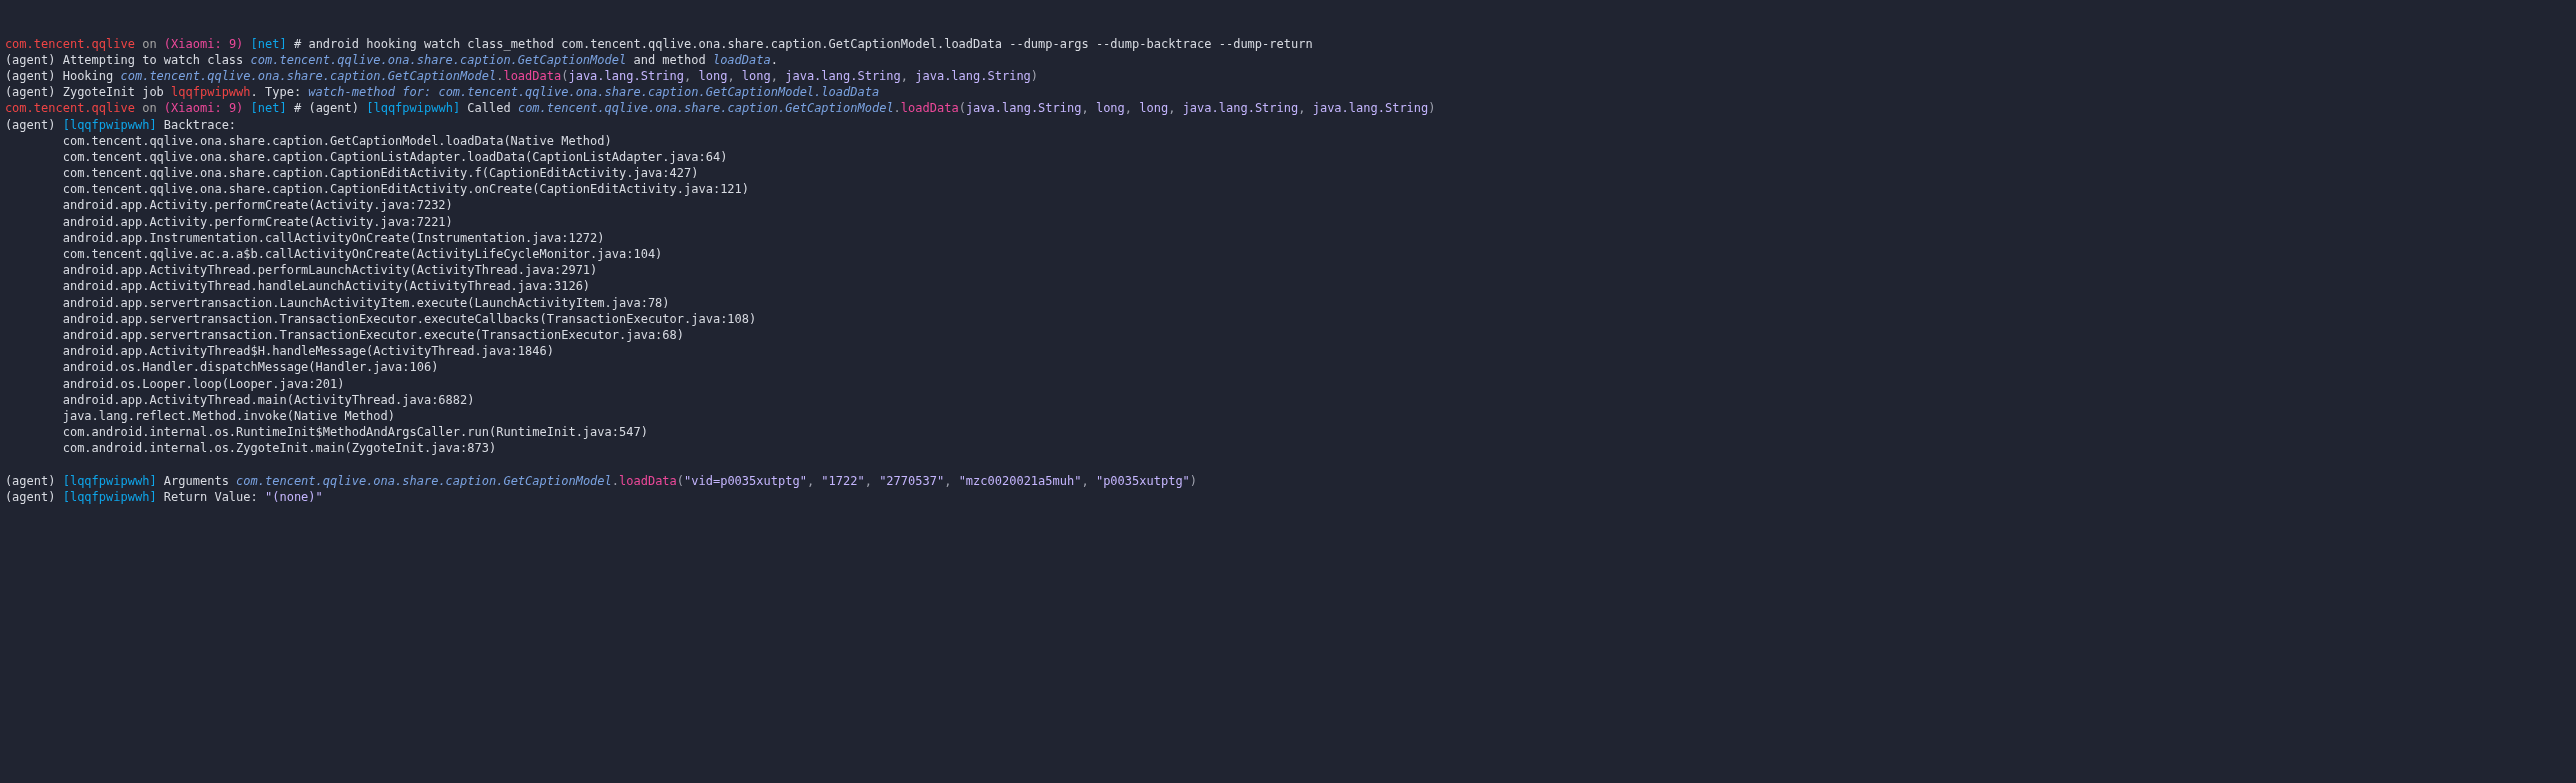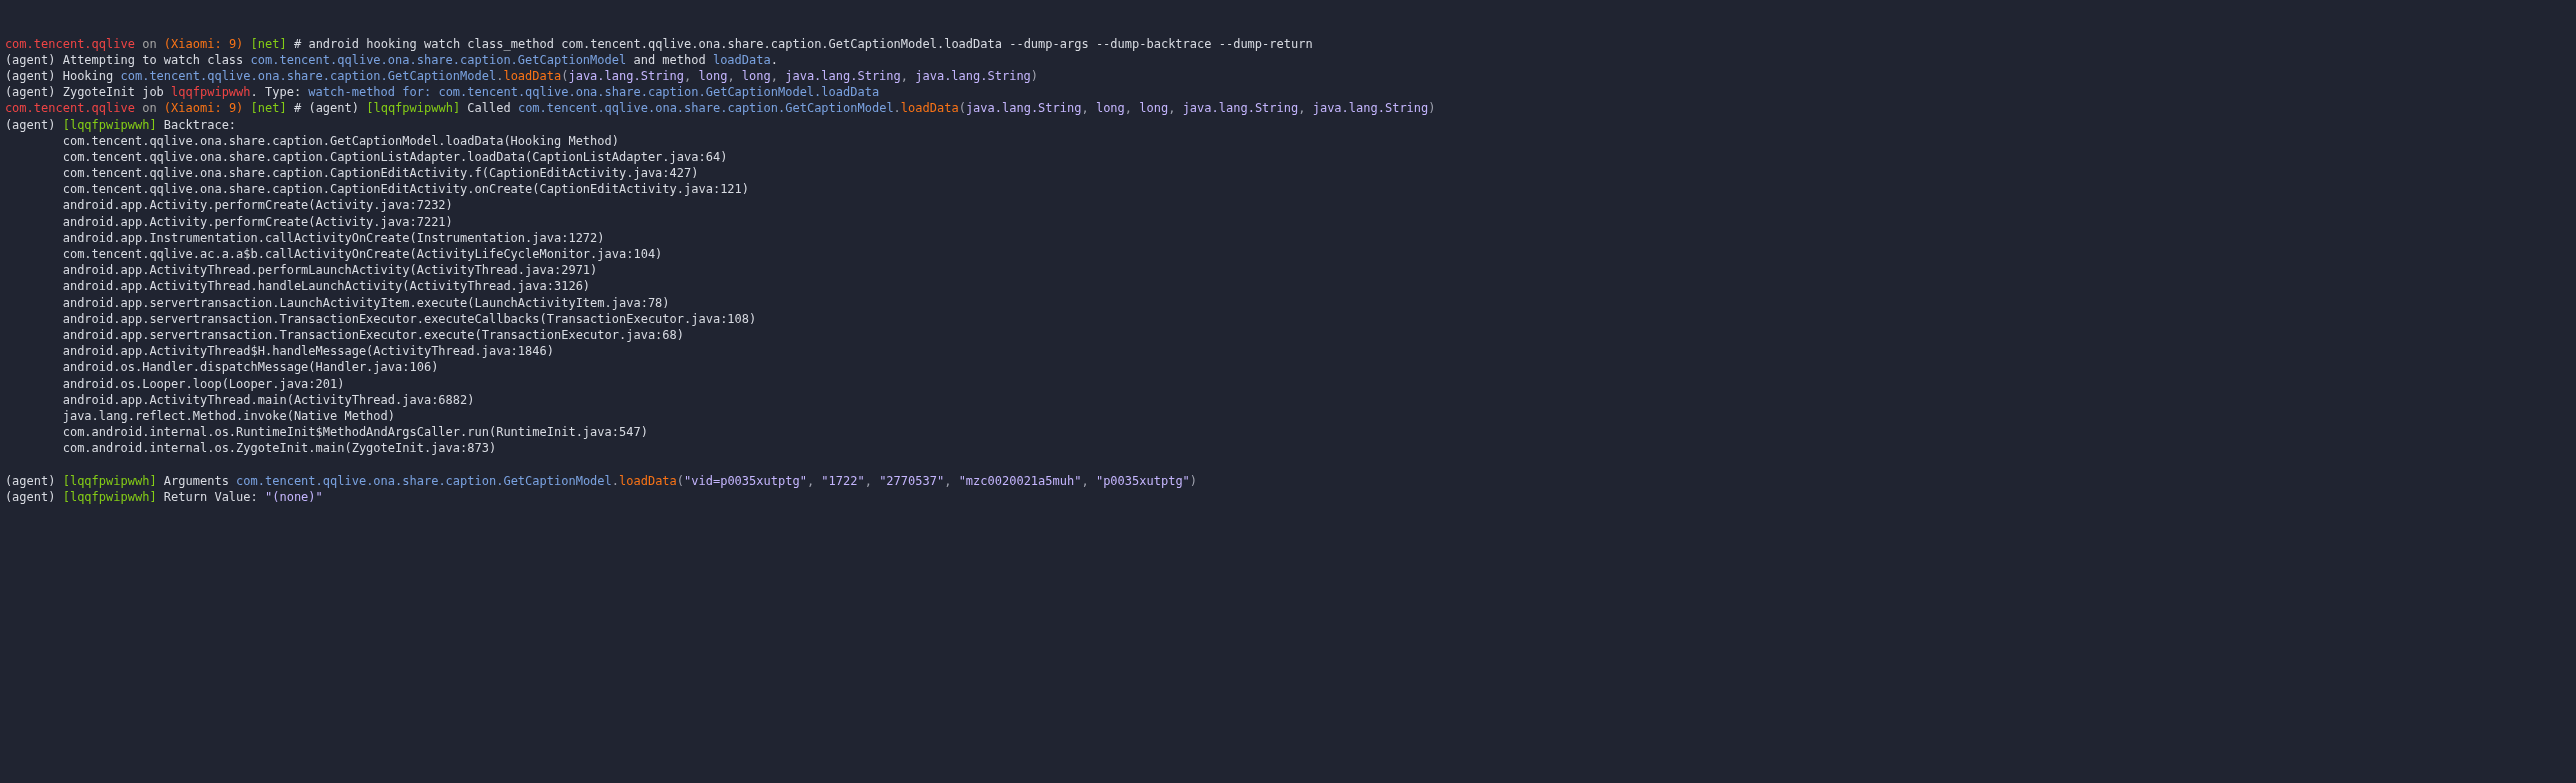--- a/index.html
+++ b/index.html
@@ -8,37 +8,37 @@
     background: #202431;
     color: #c5c8d0;
     font-family: "Menlo", "Consolas", "DejaVu Sans Mono", monospace;
     font-size: 12px;
     line-height: 1.35;
     white-space: pre;
     overflow-x: auto;
   }
   .cyan    { color: #ef4444; }
   .green   { color: #a3a3a3; }
-  .yellow  { color: #f97316; }
-  .gray    { color: #84cc16; }
+  .yellow  { color: #ec4899; }
+  .gray    { color: #0ea5e9; }
   .white   { color: #d8dbe2; }
-  .blue    { color: #7aa2e0; }
+  .blue    { color: #7aa2e0; font-style: italic; }
   .red     { color: #c4b5fd; }
   .dimpunc { color: #9ea1ad; }
 </style>
 </head>
 <body>
 
 <div><span><span class="cyan">com.tencent.qqlive</span> <span class="green">on</span> <span class="yellow">(Xiaomi: 9)</span> <span class="gray">[net]</span> <span class="white">#</span> <span class="white">android hooking watch class_method com.tencent.qqlive.ona.share.caption.GetCaptionModel.loadData --dump-args --dump-backtrace --dump-return</span></span>
 <span><span class="white">(agent) </span><span class="white">Attempting to watch class </span><span class="blue">com.tencent.qqlive.ona.share.caption.GetCaptionModel</span><span class="white"> and method </span><span class="blue">loadData</span><span class="white">.</span></span>
 <span><span class="white">(agent) </span><span class="white">Hooking </span><span class="blue">com.tencent.qqlive.ona.share.caption.GetCaptionModel</span><span class="dimpunc">.</span><span class="yellow">loadData</span><span class="dimpunc">(</span><span class="red">java.lang.String</span><span class="dimpunc">, </span><span class="red">long</span><span class="dimpunc">, </span><span class="red">long</span><span class="dimpunc">, </span><span class="red">java.lang.String</span><span class="dimpunc">, </span><span class="red">java.lang.String</span><span class="dimpunc">)</span></span>
 <span><span class="white">(agent) </span><span class="white">ZygoteInit job </span><span class="cyan">lqqfpwipwwh</span><span class="white">. Type: </span><span class="blue">watch-method</span><span class="blue"> for: </span><span class="blue">com.tencent.qqlive.ona.share.caption.GetCaptionModel.loadData</span></span>
 <span><span class="cyan">com.tencent.qqlive</span> <span class="green">on</span> <span class="yellow">(Xiaomi: 9)</span> <span class="gray">[net]</span> <span class="white">#</span> <span class="white">(agent) </span><span class="gray">[lqqfpwipwwh]</span><span class="white"> Called </span><span class="blue">com.tencent.qqlive.ona.share.caption.GetCaptionModel</span><span class="dimpunc">.</span><span class="yellow">loadData</span><span class="dimpunc">(</span><span class="red">java.lang.String</span><span class="dimpunc">, </span><span class="red">long</span><span class="dimpunc">, </span><span class="red">long</span><span class="dimpunc">, </span><span class="red">java.lang.String</span><span class="dimpunc">, </span><span class="red">java.lang.String</span><span class="dimpunc">)</span></span>
 <span><span class="white">(agent) </span><span class="gray">[lqqfpwipwwh]</span><span class="white"> Backtrace:</span></span>
-<span class="white">        com.tencent.qqlive.ona.share.caption.GetCaptionModel.loadData(Hooking Method)</span>
+<span class="white">        com.tencent.qqlive.ona.share.caption.GetCaptionModel.loadData(Native Method)</span>
 <span class="white">        com.tencent.qqlive.ona.share.caption.CaptionListAdapter.loadData(CaptionListAdapter.java:64)</span>
 <span class="white">        com.tencent.qqlive.ona.share.caption.CaptionEditActivity.f(CaptionEditActivity.java:427)</span>
 <span class="white">        com.tencent.qqlive.ona.share.caption.CaptionEditActivity.onCreate(CaptionEditActivity.java:121)</span>
 <span class="white">        android.app.Activity.performCreate(Activity.java:7232)</span>
 <span class="white">        android.app.Activity.performCreate(Activity.java:7221)</span>
 <span class="white">        android.app.Instrumentation.callActivityOnCreate(Instrumentation.java:1272)</span>
 <span class="white">        com.tencent.qqlive.ac.a.a$b.callActivityOnCreate(ActivityLifeCycleMonitor.java:104)</span>
 <span class="white">        android.app.ActivityThread.performLaunchActivity(ActivityThread.java:2971)</span>
 <span class="white">        android.app.ActivityThread.handleLaunchActivity(ActivityThread.java:3126)</span>
 <span class="white">        android.app.servertransaction.LaunchActivityItem.execute(LaunchActivityItem.java:78)</span>

